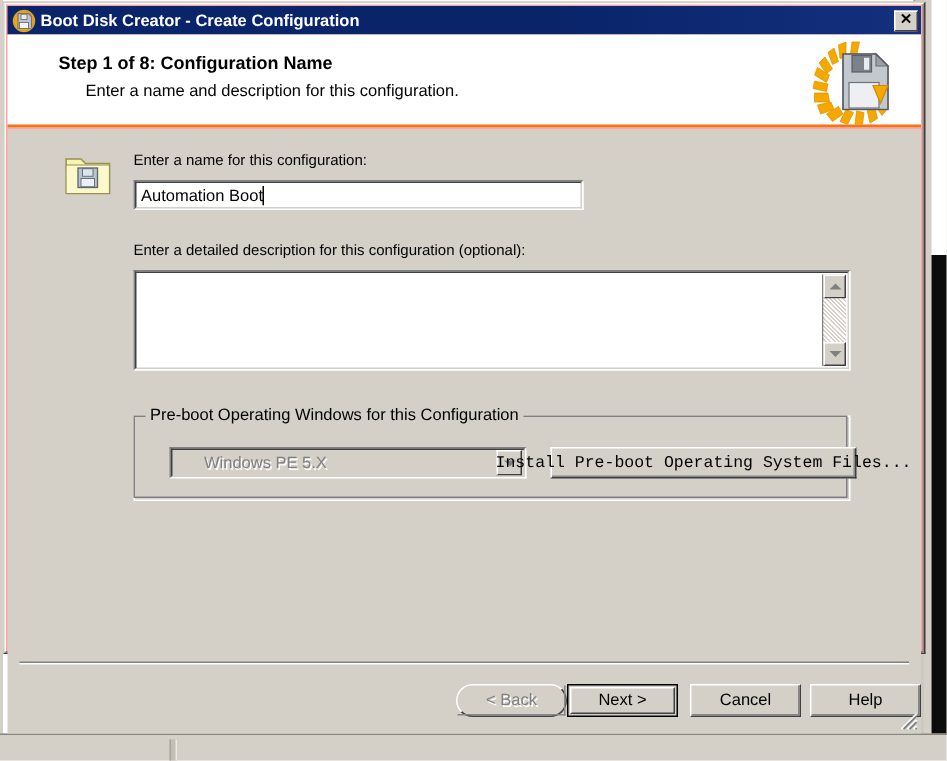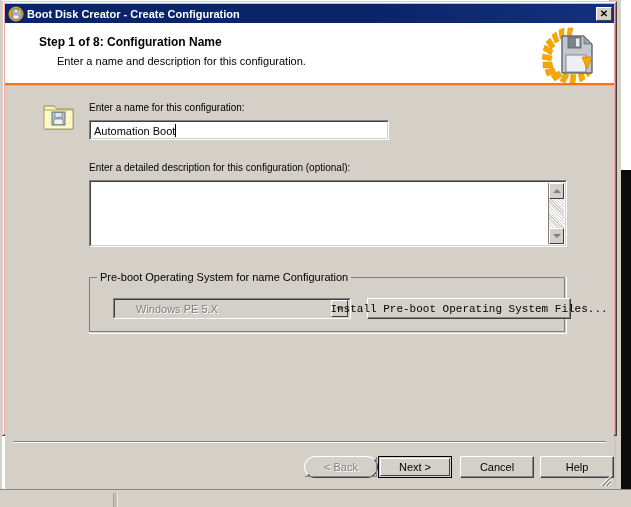--- a/index.html
+++ b/index.html
@@ -599,21 +599,21 @@
           <div id="desc-scroll-track"></div>
           <div class="sb-btn">
               <div class="sb-arrow down"></div>
             </div>
         </div>
       </div>
     </div>
 
     <div id="groupbox">
       <div id="groupbox-border"></div>
-      <div id="groupbox-title">Pre-boot Operating System for name Configuration</div>
+      <div id="groupbox-title">Pre-boot Operating Windows for this Configuration</div>
 
       <div class="sunken" id="os-select">
         <div id="os-select-inner">
           <div id="os-select-value">Windows PE 5.X</div>
           <div id="os-select-arrow-btn">
               <div class="tri"></div>
             </div>
         </div>
       </div>
 

